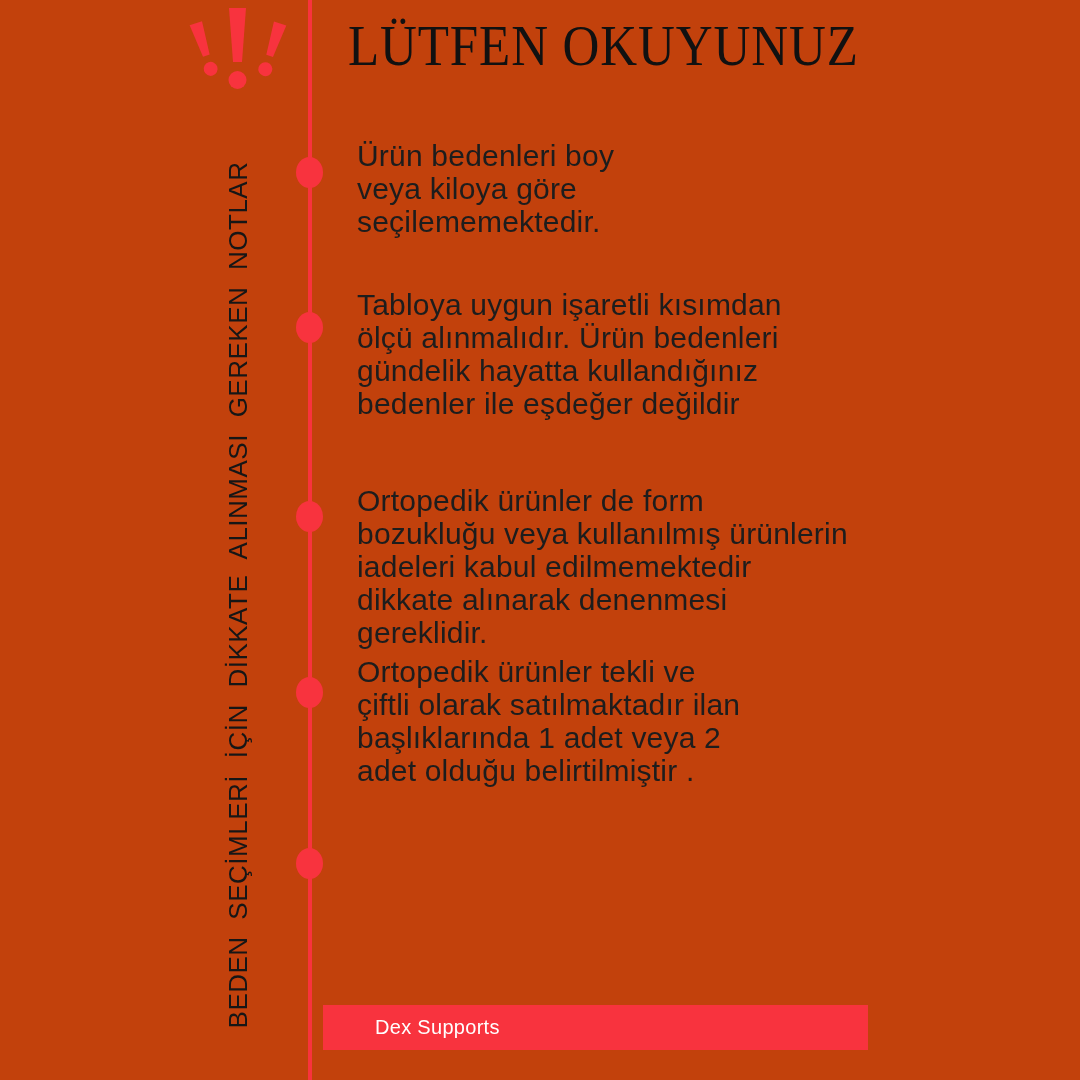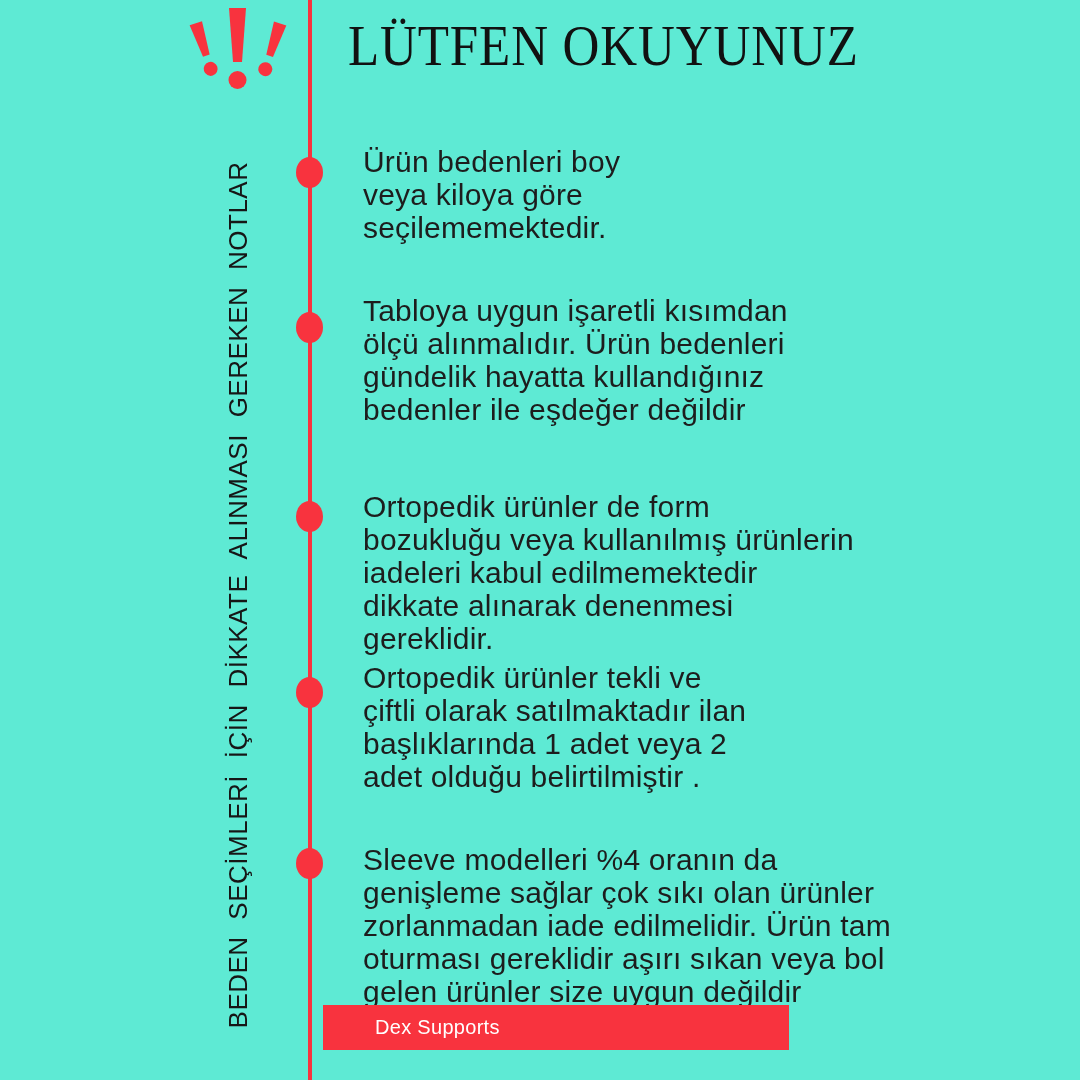--- a/index.html
+++ b/index.html
@@ -1,20 +1,20 @@
 <!DOCTYPE html>
 <html><head>
 <meta charset="utf-8">
 <style>
   html, body { margin: 0; padding: 0; background: #e9e9e9; }
   .canvas {
     position: relative;
     width: 1080px;
     height: 1080px;
-    background: #5eead4;
+    background: #c2410c;
     overflow: hidden;
     font-family: "Liberation Sans", sans-serif;
     margin: 0 auto;
   }
 
   
   .vline {
     position: absolute;
     left: 308px;
     top: 0;
@@ -62,21 +62,21 @@
     letter-spacing: 0.5px;
     word-spacing: 9px;
     color: #161616;
   }
 
   
   .note {
     position: absolute;
     left: 349px;
     width: 660px;
-    margin: 14px;
+    margin: 8px;
     font-size: 30px;
     line-height: 33px;
     letter-spacing: 0.2px;
     color: #1d1d1d;
     white-space: pre-line;
   }
   .note-1 { top: 131px; }
   .note-2 { top: 280px; }
   .note-3 { top: 476px; }
   .note-4 { top: 647px; }
@@ -95,21 +95,21 @@
     top: 2px;
     width: 124px;
     height: 112px;
   }
 
   
   .footer-bar {
     position: absolute;
     left: 323px;
     top: 1005px;
-    width: 466px;
+    width: 545px;
     height: 45px;
     background: #F8333E;
     display: flex;
     align-items: center;
     padding-left: 52px;
     box-sizing: border-box;
   }
   .footer-label {
     color: #ffffff;
     font-size: 20px;
@@ -162,23 +162,18 @@
 dikkate alınarak denenmesi
 gereklidir.</p>
   <p class="note note-2">Tabloya uygun işaretli kısımdan
 ölçü alınmalıdır. Ürün bedenleri
 gündelik hayatta kullandığınız
 bedenler ile eşdeğer değildir</p>
   <p class="note note-4">Ortopedik ürünler tekli ve
 çiftli olarak satılmaktadır ilan
 başlıklarında 1 adet veya 2
 adet olduğu belirtilmiştir .</p>
-  <p class="note note-5">Sleeve modelleri %4 oranın da
-genişleme sağlar çok sıkı olan ürünler
-zorlanmadan iade edilmelidir. Ürün tam
-oturması gereklidir aşırı sıkan veya bol
-gelen ürünler size uygun değildir</p>
 
   <div class="footer-bar">
     <span class="footer-label">Dex Supports</span>
   </div>
 
 </div>
 
 </body></html>

